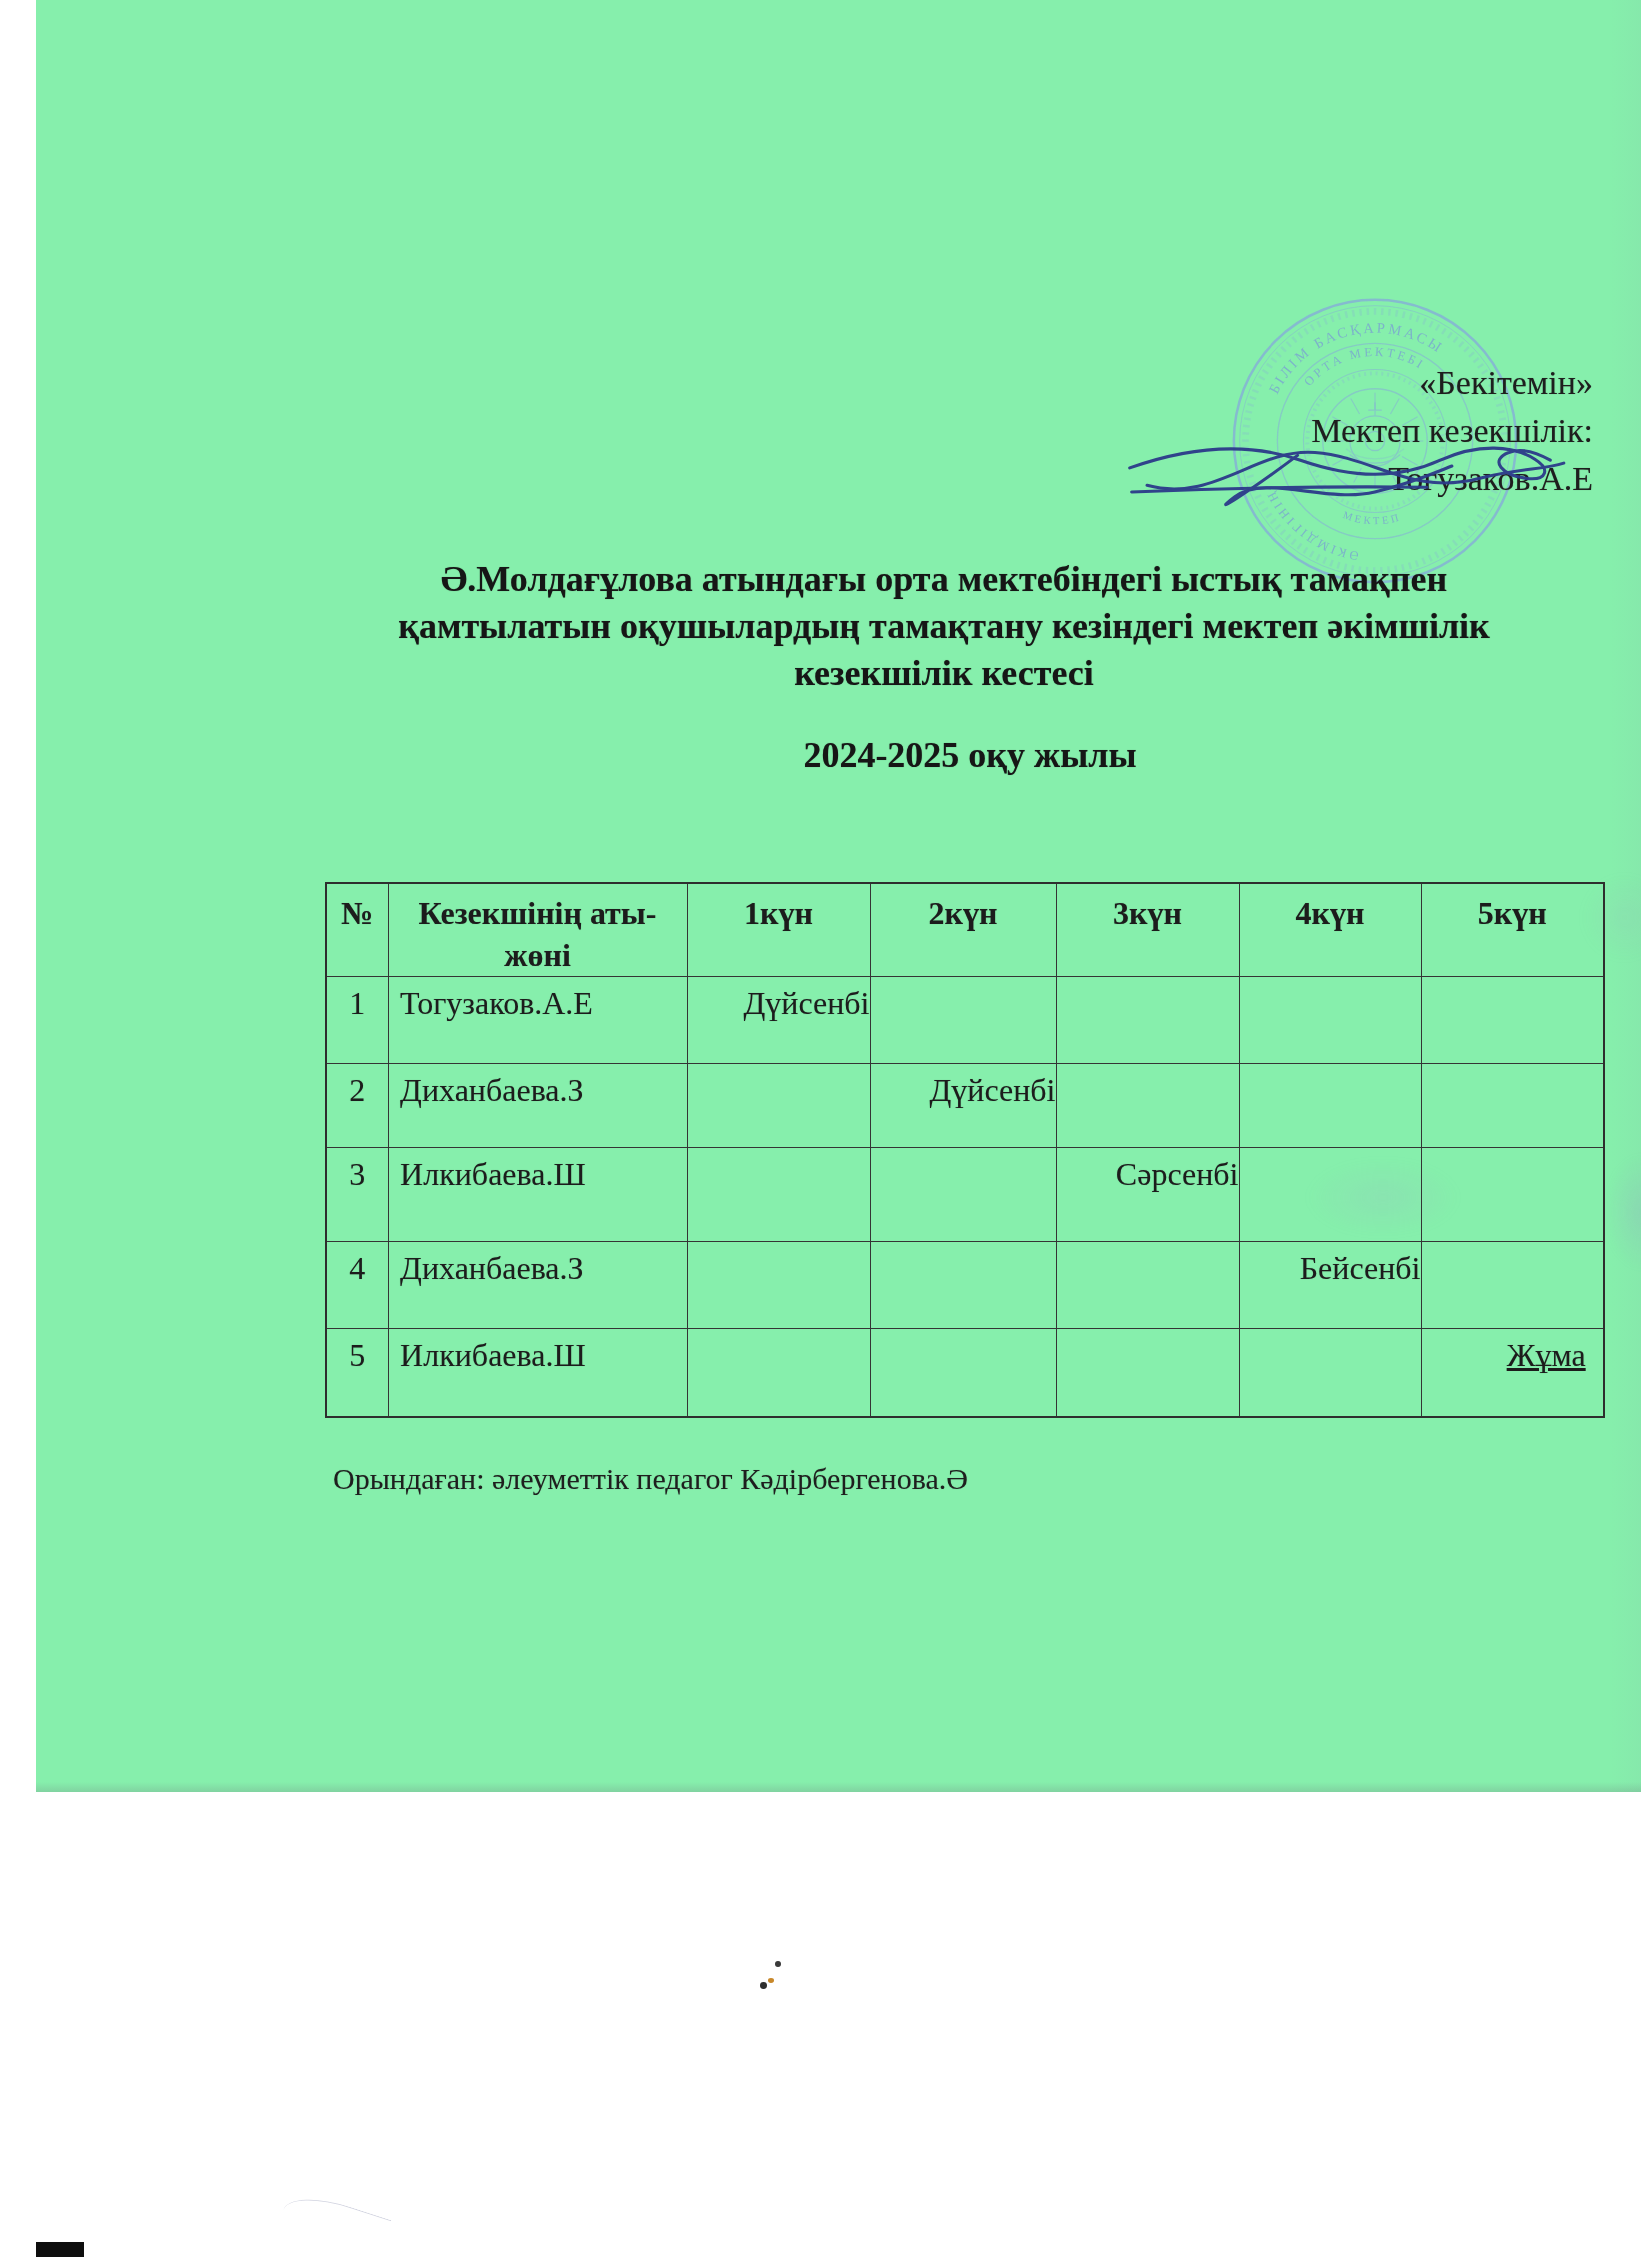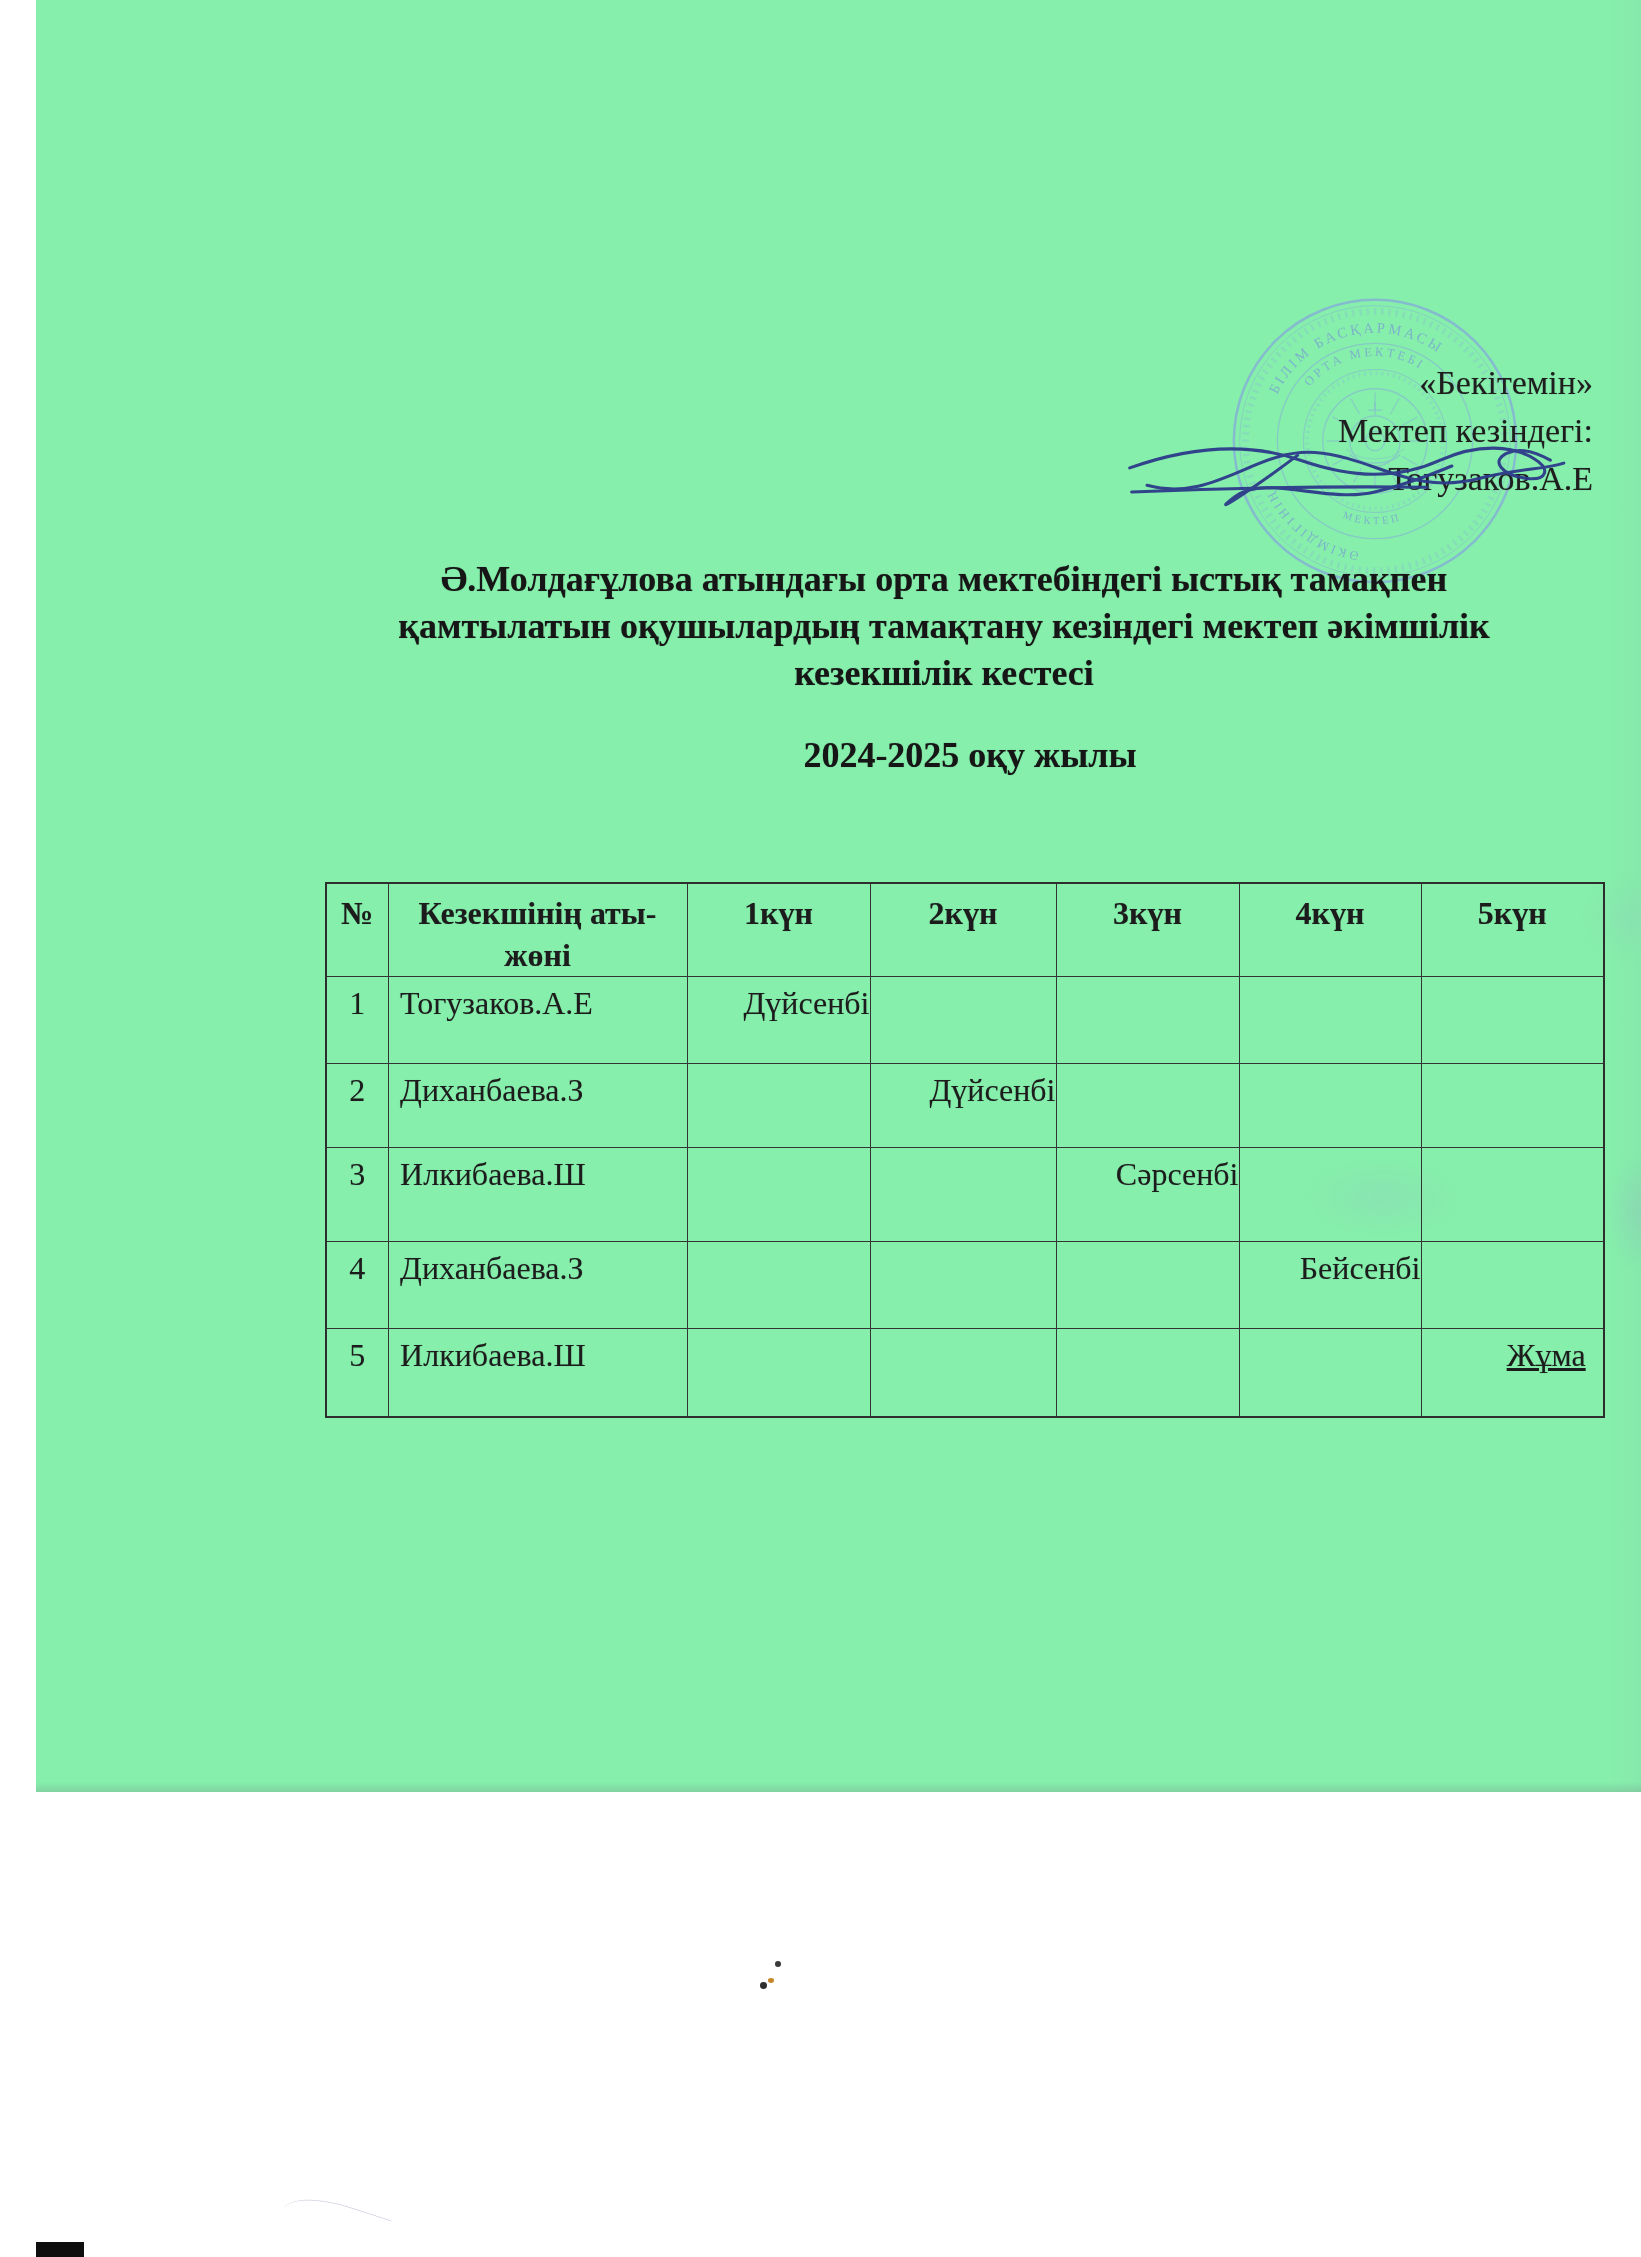--- a/index.html
+++ b/index.html
@@ -122,21 +122,21 @@
         <textPath href="#arcInner" startOffset="22%">ОРТА МЕКТЕБІ</textPath>
       </text>
       <text font-size="11">
         <textPath href="#arcBottom" startOffset="34%">МЕКТЕП</textPath>
       </text>
     </g>
   </svg>
 
   <div class="approval">
     <div>«Бекітемін»</div>
-    <div>Мектеп кезіндегі:</div>
+    <div>Мектеп кезекшілік:</div>
     <div>Тогузаков.А.Е</div>
   </div>
 
   <svg class="signature" viewBox="0 0 480 115">
     <g stroke="#2c3a8a" stroke-width="3.2" fill="none" stroke-linecap="round" opacity="0.95">
       <path d="M 8,60 C 70,38 130,33 185,52 C 240,71 286,72 330,52 C 370,34 406,37 428,51 C 444,61 441,73 420,71 C 394,68 380,52 401,44 C 414,39 430,44 444,52"></path>
       <path d="M 26,78 C 95,97 140,39 200,44 C 262,49 300,89 370,71 C 412,60 438,62 458,55"></path>
       <path d="M 182,47 C 130,86 88,112 117,90 C 148,66 212,97 262,85 C 300,76 322,66 342,58"></path>
       <path d="M 10,85 C 100,81 220,79 316,80"></path>
     </g>
@@ -210,20 +210,21 @@
       <td class="name">Илкибаева.Ш</td>
       <td class="day"></td>
       <td class="day"></td>
       <td class="day"></td>
       <td class="day"></td>
       <td class="day day-right">Жұма</td>
     </tr>
   </tbody>
     </table>
 
+  <div class="executor">Орындаған: әлеуметтік педагог Кәдірбергенова.Ә</div>
 
   <div class="edge-right"></div>
   <div class="edge-bottom"></div>
   <div class="corner-black"></div>
   <div class="smudge-a"></div>
   <div class="smudge-b"></div>
   <div class="smudge-c"></div>
   <div class="speck speck1"></div>
   <div class="speck speck2"></div>
   <div class="speck speck3"></div>

